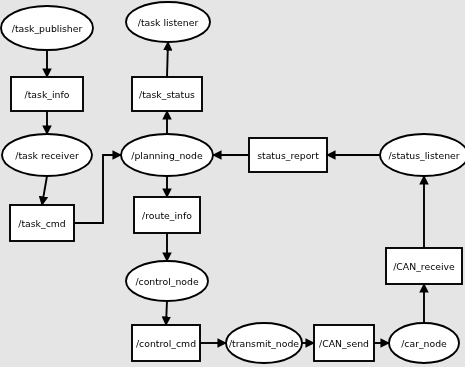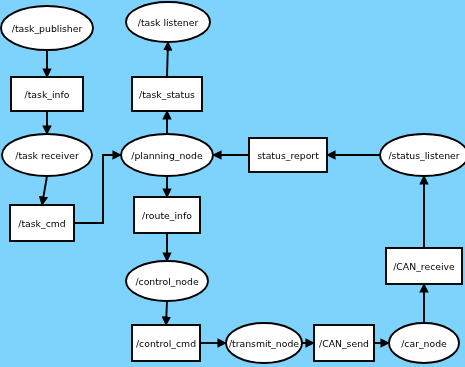--- a/index.html
+++ b/index.html
@@ -10,21 +10,21 @@
   body {
     width: 465px;
     height: 367px;
     font-family: "DejaVu Sans", sans-serif;
     overflow: hidden;
   }
   #diagram {
     position: relative;
     width: 465px;
     height: 367px;
-    background: #7dd3fc;
+    background: #e5e5e5;
   }
   #diagram svg {
     position: absolute;
     top: 0;
     left: 0;
   }
   .node-label {
     font-family: "DejaVu Sans", sans-serif;
     font-size: 9.3px;
     fill: #000000;

